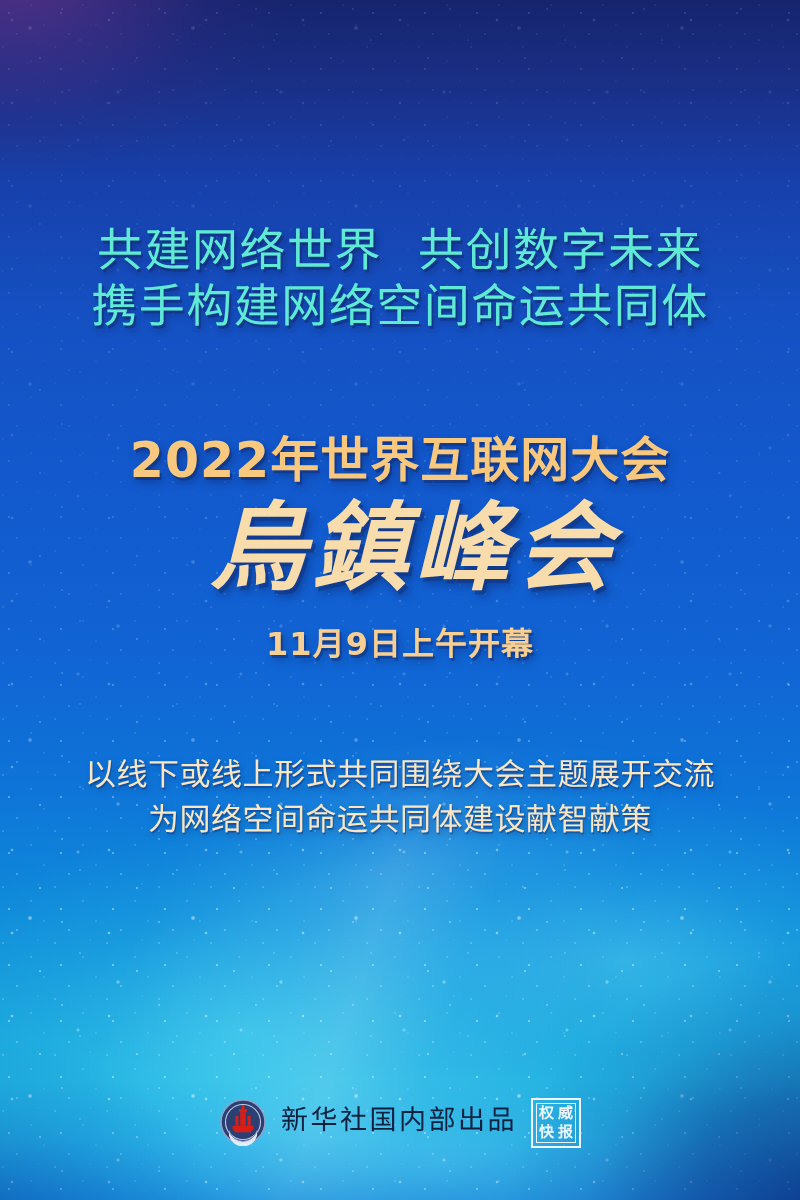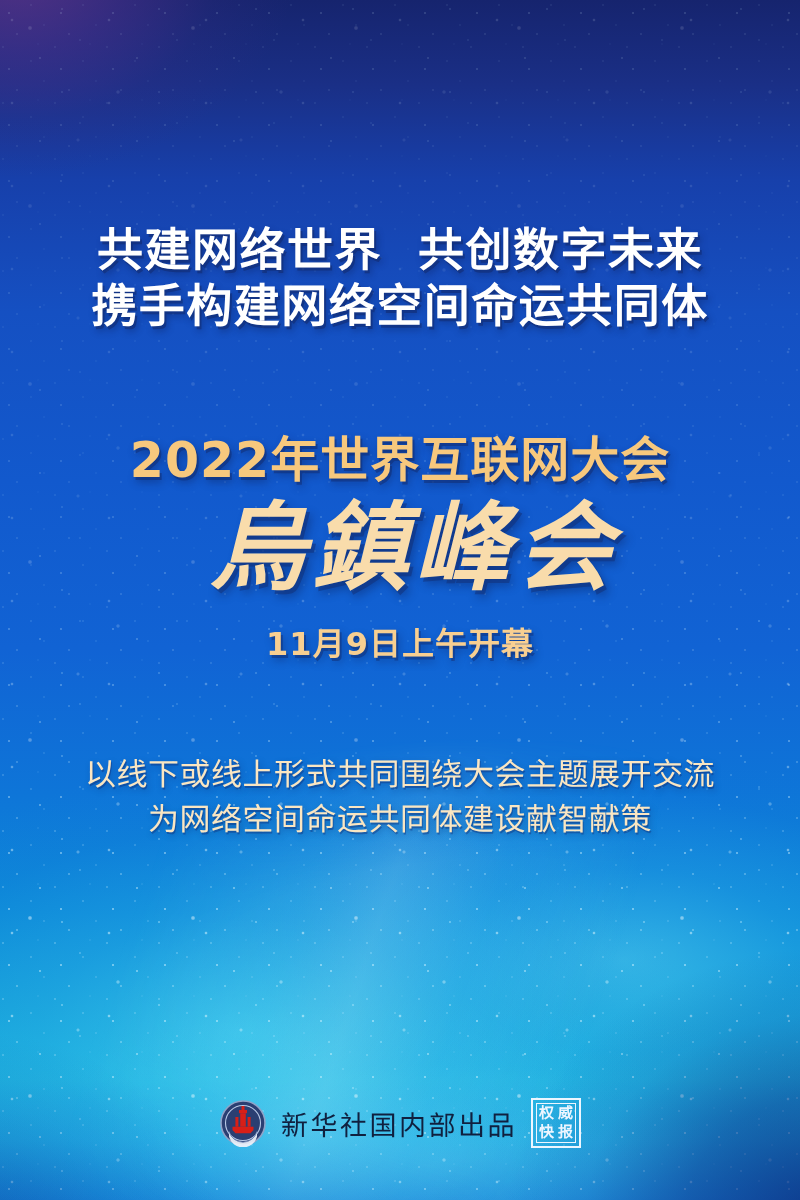--- a/index.html
+++ b/index.html
@@ -155,23 +155,23 @@
 
   
   #headline {
     position: absolute;
     top: 222px;
     left: 0;
     right: 0;
     text-align: center;
   }
   .headline-line {
-    color: #ffffff;
+    color: #5eead4;
     font-size: 46px;
-    font-weight: bold;
+    font-weight: normal;
     letter-spacing: 1.5px;
     line-height: 56px;
     white-space: nowrap;
     text-shadow:
       2px 3px 0 rgba(18, 42, 110, 0.55),
       3px 5px 7px rgba(10, 30, 90, 0.45);
   }
   #headline-gap {
     display: inline-block;
     width: 36px;
@@ -252,21 +252,20 @@
       2px 3px 6px rgba(10, 32, 92, 0.34);
   }
 
   
   #footer {
     position: absolute;
     top: 1098px;
     left: 0;
     right: 0;
     display: flex;
-    align-items: center;
     justify-content: center;
     gap: 14px;
   }
   #xinhua-logo {
     width: 48px;
     height: 48px;
     flex: 0 0 auto;
     display: block;
   }
   #footer-text {

